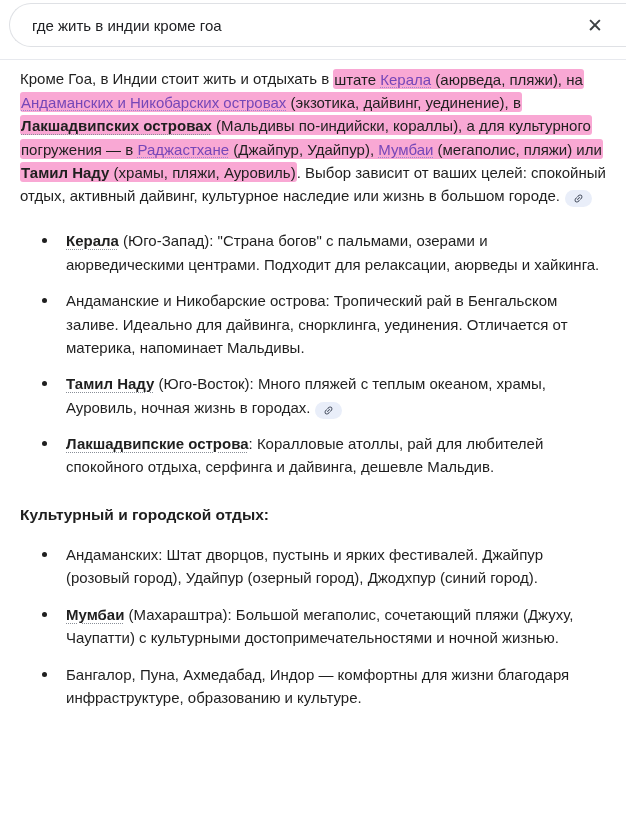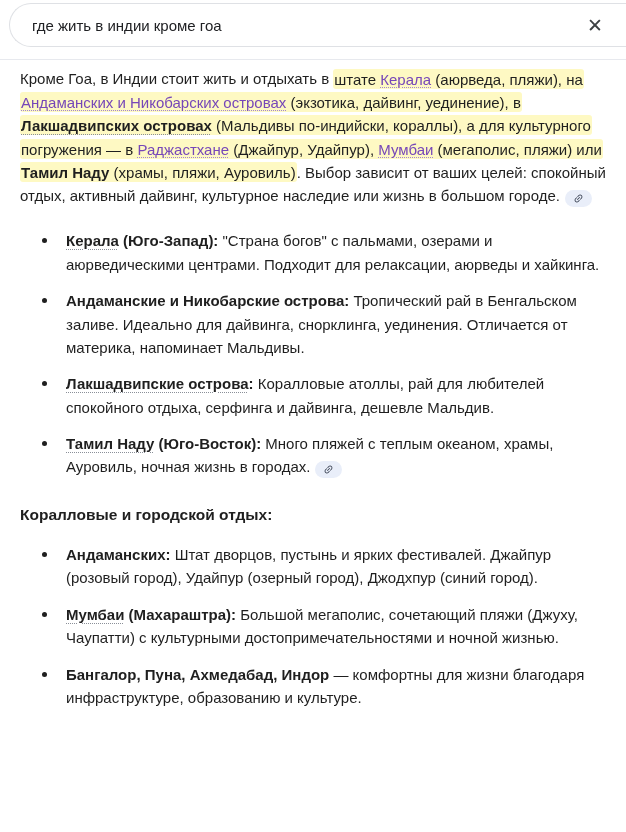--- a/index.html
+++ b/index.html
@@ -23,21 +23,21 @@
   .clear-btn {
     position:absolute; right:30px; top:50%; transform:translateY(-50%);
     background:none; border:none; padding:2px; cursor:pointer;
     font-size:19px; line-height:1; color:#3c4043; font-family:inherit;
   }
   .divider { height:1px; background:#e7e9ee; margin-top:12px; }
   
   .content { padding:7px 20px 10px; }
   .intro { margin:0 0 22px; }
   .hl {
-    background:#fef9c3; border-radius:3px; padding:1.5px 1px;
+    background:#f9a8d4; border-radius:3px; padding:1.5px 1px;
     -webkit-box-decoration-break:clone; box-decoration-break:clone;
   }
   a { cursor:pointer; }
   .link-purple {
     color:#7647b8; font-weight:500;
     text-decoration:underline dotted; text-decoration-color:#a184d2;
     text-decoration-thickness:1px; text-underline-offset:3px;
   }
   .link-dark {
     color:#1f1f1f; font-weight:600;
@@ -50,21 +50,21 @@
   li { position:relative; padding-left:26px; margin:0 0 13px; }
   li::before {
     content:""; position:absolute; left:2px; top:9px;
     width:5px; height:5px; border-radius:50%; background:#1f1f1f;
   }
   .entity {
     font-weight:700; color:#1f1f1f;
     text-decoration:underline dotted; text-decoration-color:#8a8f98;
     text-decoration-thickness:1px; text-underline-offset:3px;
   }
-  .lead { font-weight:700; }
+  .lead { font-weight:400; }
   .chip {
     display:inline-flex; align-items:center; justify-content:center;
     background:#e9eef9; border-radius:9px; height:17px; min-width:27px;
     margin-left:5px; vertical-align:-3px; cursor:pointer;
   }
   .link-icon { width:11px; height:11px; fill:#3b4354; transform:rotate(-45deg); }
 </style>
 </head>
 <body>
 
@@ -81,29 +81,29 @@
   <p class="intro"><span>Кроме Гоа, в Индии стоит жить и отдыхать в </span><span class="hl"><span>штате </span><a class="link-purple">Керала</a><span> (аюрведа, пляжи), на </span><a class="link-purple">Андаманских и Никобарских островах</a><span> (экзотика, дайвинг, уединение), в </span><a class="link-dark">Лакшадвипских островах</a><span> (Мальдивы по-индийски, кораллы), а для культурного погружения — в </span><a class="link-purple">Раджастхане</a><span> (Джайпур, Удайпур), </span><a class="link-purple">Мумбаи</a><span> (мегаполис, пляжи) или </span><span class="strong-dark">Тамил Наду</span><span> (храмы, пляжи, Ауровиль)</span></span><span>. Выбор зависит от ваших целей: спокойный отдых, активный дайвинг, культурное наследие или жизнь в большом городе.</span><span class="chip">
         <svg class="link-icon" viewBox="0 0 24 24">
           <path d="M3.9 12c0-1.71 1.39-3.1 3.1-3.1h4V7H7c-2.76 0-5 2.24-5 5s2.24 5 5 5h4v-1.9H7c-1.71 0-3.1-1.39-3.1-3.1zM8 13h8v-2H8v2zm9-6h-4v1.9h4c1.71 0 3.1 1.39 3.1 3.1s-1.39 3.1-3.1 3.1h-4V17h4c2.76 0 5-2.24 5-5s-2.24-5-5-5z"></path>
         </svg>
       </span>
   </p>
 
   <ul>
     <li><a class="entity">Керала</a><span class="lead"> (Юго-Запад):</span><span> "Страна богов" с пальмами, озерами и аюрведическими центрами. Подходит для релаксации, аюрведы и хайкинга.</span></li>
     <li><span class="lead">Андаманские и Никобарские острова:</span><span> Тропический рай в Бенгальском заливе. Идеально для дайвинга, снорклинга, уединения. Отличается от материка, напоминает Мальдивы.</span></li>
-    <li><a class="entity">Лакшадвипские острова</a><span class="lead">:</span><span> Коралловые атоллы, рай для любителей спокойного отдыха, серфинга и дайвинга, дешевле Мальдив.</span></li>
     <li><a class="entity">Тамил Наду</a><span class="lead"> (Юго-Восток):</span><span> Много пляжей с теплым океаном, храмы, Ауровиль, ночная жизнь в городах.</span><span class="chip">
           <svg class="link-icon" viewBox="0 0 24 24">
             <path d="M3.9 12c0-1.71 1.39-3.1 3.1-3.1h4V7H7c-2.76 0-5 2.24-5 5s2.24 5 5 5h4v-1.9H7c-1.71 0-3.1-1.39-3.1-3.1zM8 13h8v-2H8v2zm9-6h-4v1.9h4c1.71 0 3.1 1.39 3.1 3.1s-1.39 3.1-3.1 3.1h-4V17h4c2.76 0 5-2.24 5-5s-2.24-5-5-5z"></path>
           </svg>
         </span></li>
+    <li><a class="entity">Лакшадвипские острова</a><span class="lead">:</span><span> Коралловые атоллы, рай для любителей спокойного отдыха, серфинга и дайвинга, дешевле Мальдив.</span></li>
   </ul>
 
-  <h3 class="section-heading">Коралловые и городской отдых:</h3>
+  <h3 class="section-heading">Культурный и городской отдых:</h3>
   <ul>
     <li><span class="lead">Андаманских:</span><span> Штат дворцов, пустынь и ярких фестивалей. Джайпур (розовый город), Удайпур (озерный город), Джодхпур (синий город).</span></li>
     <li><a class="entity">Мумбаи</a><span class="lead"> (Махараштра):</span><span> Большой мегаполис, сочетающий пляжи (Джуху, Чаупатти) с культурными достопримечательностями и ночной жизнью.</span></li>
   </ul>
 
   <ul>
     <li><span class="lead">Бангалор, Пуна, Ахмедабад, Индор</span><span> — комфортны для жизни благодаря инфраструктуре, образованию и культуре.</span></li>
   </ul>
 
 </div>

